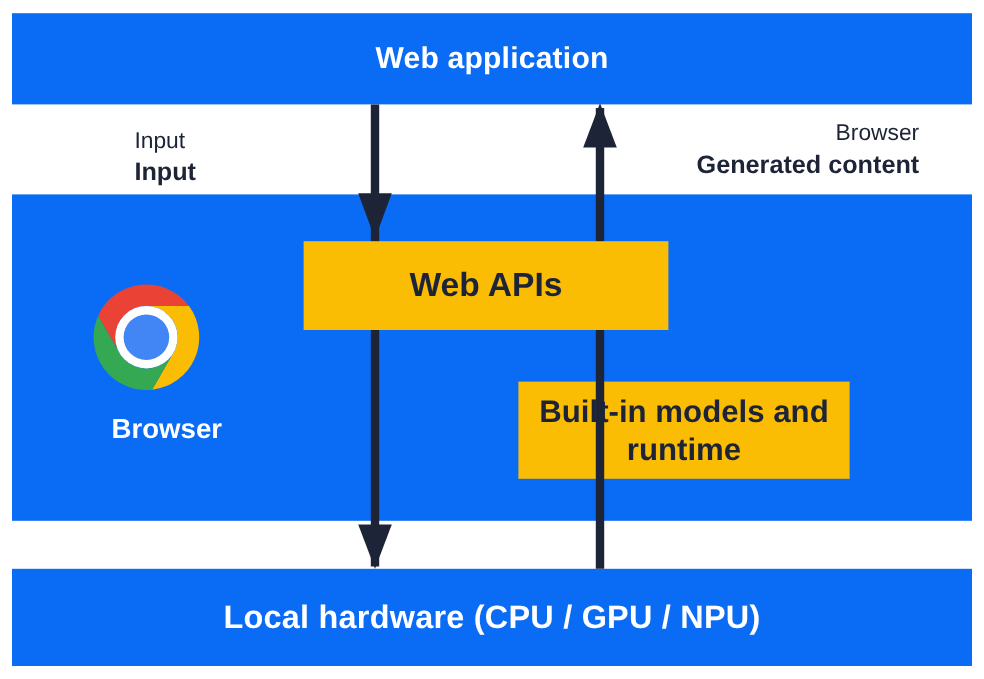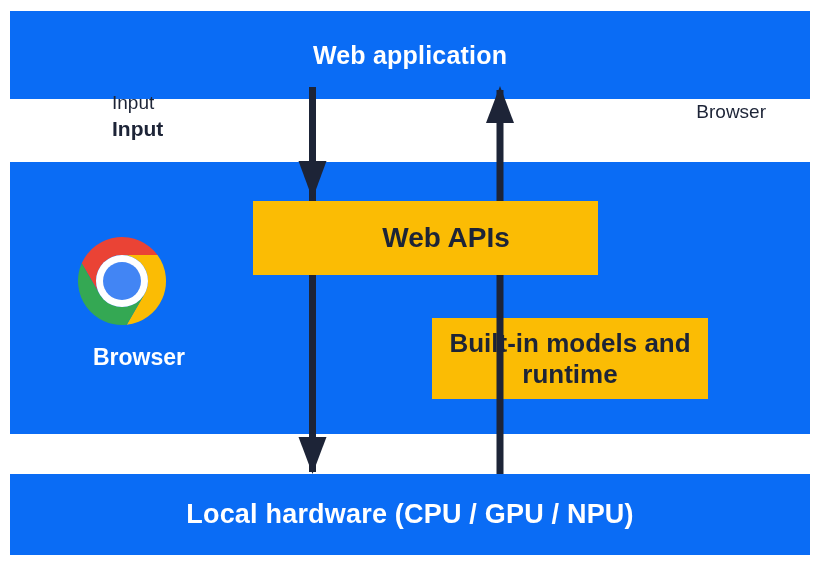--- a/index.html
+++ b/index.html
@@ -24,52 +24,51 @@
     position:relative;
     width:820px;height:566px;
     background:var(--background);
     overflow:hidden;
   }
   .band{
     position:absolute;
     left:10px;width:800px;
     background:var(--band_blue);
   }
-  .band-top{top:11px;height:88px;z-index:1;
+  .band-top{top:11px;height:76px;z-index:1;
     display:flex;align-items:center;justify-content:center;}
   .band-mid{top:162px;height:272px;z-index:1;}
   .band-bottom{top:474px;height:81px;z-index:1;
     display:flex;align-items:center;justify-content:center;}
   .band-title{
     color:var(--text_white);
     font-weight:bold;
     font-size:25px;
     letter-spacing:.2px;
   }
   .band-bottom .band-title{font-size:27px;}
 
   .gap-label{
     position:absolute;
     z-index:2;
     color:var(--ink_navy);
     line-height:23px;
   }
   .gap-label .io-name{font-size:19px;font-weight:normal;display:block;}
   .gap-label .io-value{font-size:21px;font-weight:bold;display:block;margin-top:3px;}
-  .gap-input{left:112px;top:91px;text-align:left;}
+  .gap-input{left:112px;top:106px;text-align:left;}
   .gap-output{right:54px;top:100px;text-align:right;}
 
   .yellow-box{
     position:absolute;
     background:var(--box_yellow);
     color:var(--ink_navy);
     font-weight:bold;
     display:flex;align-items:center;justify-content:center;
     text-align:center;
-    padding-left:41px;
   }
   .webapis-box{
     left:253px;top:201px;width:304px;height:74px;
     font-size:28px;z-index:4;
   }
   .builtin-box{
     left:432px;top:318px;width:276px;height:81px;
     font-size:26px;line-height:31px;z-index:2;
     padding:0 10px;box-sizing:border-box;
   }
@@ -106,20 +105,21 @@
   <div class="band band-top">
     <span class="band-title">Web application</span>
   </div>
 
   <div class="gap-label gap-input">
     <span class="io-name">Input</span>
     <span class="io-value">Input</span>
   </div>
   <div class="gap-label gap-output">
     <span class="io-name">Browser</span>
+    <span class="io-value">Generated content</span>
   </div>
 
   <div class="band band-mid"></div>
 
   <svg class="chrome-logo" viewBox="0 0 48 48" aria-hidden="true">
     <path fill="#ea4335" d="M3.87 15.12 A22 22 0 0 1 41.75 11 L24 11 A13 13 0 0 0 12.74 30.5 Z"></path>
     <path fill="#fbbc04" d="M41.75 11 A22 22 0 0 1 26.38 45.87 L35.26 30.5 A13 13 0 0 0 24 11 Z"></path>
     <path fill="#34a853" d="M3.87 15.12 L12.74 30.5 A13 13 0 0 0 35.26 30.5 L26.38 45.87 A22 22 0 0 1 3.87 15.12 Z"></path>
     <circle cx="24" cy="24" r="13" fill="#ffffff"></circle>
     <circle cx="24" cy="24" r="9.5" fill="#4285f4"></circle>

